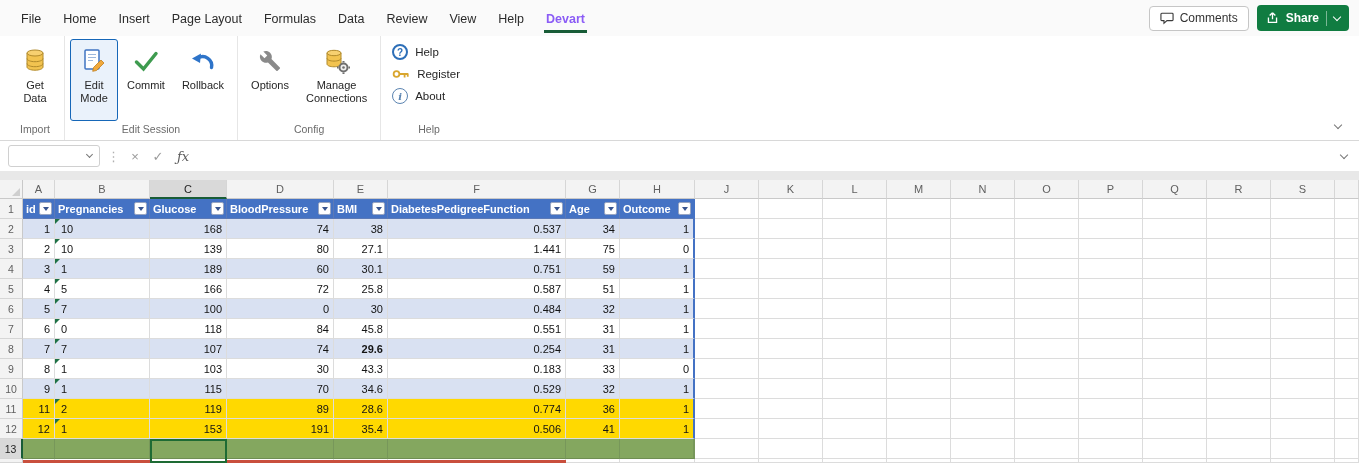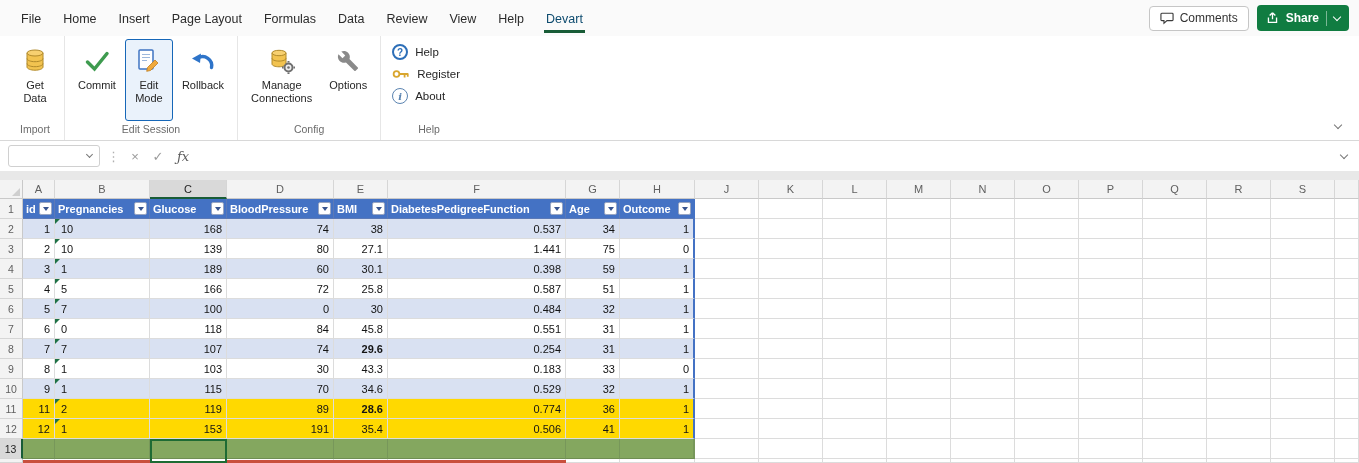--- a/index.html
+++ b/index.html
@@ -1,21 +1,21 @@
 <!DOCTYPE html>
 <html style="--accent: #185C37; --share: #107C41; --hblue: #4472C4; --band: #D9E1F2; --yellow: #FFD900; --insgreen: #84A75F; --delred: #C94F3D; --actblue: #1667B8;"><head>
 <meta charset="utf-8">
 <style>
   *{box-sizing:border-box;margin:0;padding:0;}
   html,body{width:1359px;height:463px;overflow:hidden;background:#fff;
     font-family:"Liberation Sans",sans-serif;color:#262626;}
   
   .tabbar{height:36px;display:flex;align-items:center;padding:0 10px;background:#FAFAFA;}
   .tab{padding:9px 11px 7px;font-size:12.5px;color:#2b2b2b;position:relative;white-space:nowrap;cursor:default;}
-  .tab.active{font-weight:400;color:#0c4a6e;}
+  .tab.active{font-weight:700;color:#8b5cf6;}
   .tab.active::after{content:"";position:absolute;left:9px;right:9px;bottom:0;height:3px;background:var(--accent,#185C37);}
   .comments-btn{margin-left:auto;display:flex;align-items:center;gap:6px;height:25px;padding:0 10px;
     border:1px solid #C6C6C6;border-radius:4px;background:#fff;font-size:12px;color:#333;}
   .share-btn{margin-left:8px;display:flex;align-items:center;gap:7px;height:26px;padding:0 9px;
     border-radius:4px;background:var(--share,#107C41);color:#fff;font-size:12px;font-weight:600;}
   .share-div{width:1px;height:15px;background:rgba(255,255,255,.45);}
   .chev{width:6px;height:6px;border-right:1.6px solid currentColor;border-bottom:1.6px solid currentColor;
     transform:rotate(45deg);display:inline-block;margin-top:-3px;}
   .chev.gray{color:#777;}
   .chev.sm{width:5px;height:5px;}
@@ -124,74 +124,74 @@
             </svg>
         </div>
         <div class="rlabel"><span>Get</span><br><span>Data</span></div>
       </div>
     </div>
     <div class="rgroup-label">Import</div>
   </div>
 
   <div class="rgroup">
     <div class="rbuttons">
-      <div class="rbtn">
-        <div class="ricon">
-          <svg width="26" height="24" viewBox="0 0 26 24">
-              <path d="M3.5 13l7 7L23 4.5" fill="none" stroke="#3E9B4F" stroke-width="3.5" stroke-linecap="round"></path>
-            </svg>
-        </div>
-        <div class="rlabel"><span>Commit</span></div>
-      </div>
       <div class="rbtn active">
         <div class="ricon">
           <svg width="25" height="26" viewBox="0 0 25 26">
               <rect x="3" y="2" width="14" height="19" rx="1" fill="#fff" stroke="#3F74C2" stroke-width="1.5"></rect>
               <path d="M6 6.5h8M6 9.5h8M6 12.5h5" stroke="#9DB8DC" stroke-width="1.2"></path>
               <path d="M11.5 19.5l7.5-7.5 3 3-7.5 7.5-3.8.8z" fill="#F0A93C" stroke="#C07F1F" stroke-width="0.8"></path>
             </svg>
         </div>
         <div class="rlabel"><span>Edit</span><br><span>Mode</span></div>
       </div>
       <div class="rbtn">
         <div class="ricon">
           <svg width="26" height="24" viewBox="0 0 26 24">
+              <path d="M3.5 13l7 7L23 4.5" fill="none" stroke="#3E9B4F" stroke-width="3.5" stroke-linecap="round"></path>
+            </svg>
+        </div>
+        <div class="rlabel"><span>Commit</span></div>
+      </div>
+      <div class="rbtn">
+        <div class="ricon">
+          <svg width="26" height="24" viewBox="0 0 26 24">
               <path d="M21.5 18.5a9 9 0 0 0-13.5-9.5" fill="none" stroke="#2E74C9" stroke-width="3.4" stroke-linecap="round"></path>
               <polygon points="2,9.5 11,4.5 10,14" fill="#2E74C9"></polygon>
             </svg>
         </div>
         <div class="rlabel"><span>Rollback</span></div>
       </div>
     </div>
     <div class="rgroup-label">Edit Session</div>
   </div>
 
   <div class="rgroup">
     <div class="rbuttons">
+      <div class="rbtn">
+        <div class="ricon">
+          <svg width="22" height="22" viewBox="0 0 24 24">
+              <path d="M22.7 19l-9.1-9.1c.9-2.3.4-5-1.5-6.9-2-2-5-2.4-7.4-1.3L9 6 6 9 1.6 4.7C.4 7.1.9 10.1 2.9 12.1c1.9 1.9 4.6 2.4 6.9 1.5l9.1 9.1c.4.4 1 .4 1.4 0l2.3-2.3c.5-.4.5-1.1.1-1.4z" fill="#8a8a8a"></path>
+            </svg>
+        </div>
+        <div class="rlabel"><span>Options</span></div>
+      </div>
       <div class="rbtn">
         <div class="ricon">
           <svg width="26" height="26" viewBox="0 0 26 26">
               <path d="M3 5v11c0 1.6 3.1 2.8 7 2.8 1 0 2-.1 2.8-.2" fill="none"></path>
               <path d="M3 5v11c0 1.6 3.1 2.8 7 2.8s7-1.2 7-2.8V5" fill="#F2C350" stroke="#B18A2B"></path>
               <ellipse cx="10" cy="5" rx="7" ry="2.7" fill="#F7D070" stroke="#B18A2B"></ellipse>
               <path d="M3 10.3c0 1.6 3.1 2.8 7 2.8s7-1.2 7-2.8" fill="none" stroke="#B18A2B"></path>
               <circle cx="19.5" cy="19.5" r="4" fill="#EFEFEF" stroke="#6F6F6F" stroke-width="2"></circle>
               <circle cx="19.5" cy="19.5" r="1.3" fill="#6F6F6F"></circle>
               <path d="M19.5 14.5v-1.5M19.5 26v-1.5M14.5 19.5h-1.5M26 19.5h-1.5" stroke="#6F6F6F" stroke-width="2"></path>
             </svg>
         </div>
         <div class="rlabel"><span>Manage</span><br><span>Connections</span></div>
-      </div>
-      <div class="rbtn">
-        <div class="ricon">
-          <svg width="22" height="22" viewBox="0 0 24 24">
-              <path d="M22.7 19l-9.1-9.1c.9-2.3.4-5-1.5-6.9-2-2-5-2.4-7.4-1.3L9 6 6 9 1.6 4.7C.4 7.1.9 10.1 2.9 12.1c1.9 1.9 4.6 2.4 6.9 1.5l9.1 9.1c.4.4 1 .4 1.4 0l2.3-2.3c.5-.4.5-1.1.1-1.4z" fill="#8a8a8a"></path>
-            </svg>
-        </div>
-        <div class="rlabel"><span>Options</span></div>
       </div>
     </div>
     <div class="rgroup-label">Config</div>
   </div>
 
   <div class="rgroup" style="border-right:none;">
     <div class="rbuttons help-col">
       <div class="hbtn">
         <span class="circle-icon help-circle">?</span>
         <span>Help</span>
@@ -344,21 +344,21 @@
       <div class="cell" style="width: 64px;"></div>
       <div class="cell" style="width: 24px;"></div>
     </div>
     <div class="grow">
       <div class="rowhdr">4</div>
       <div class="cell banded right" style="width: 32px;">3</div>
       <div class="cell banded left" style="width: 95px;">1<span class="tri"></span></div>
       <div class="cell banded right" style="width: 77px;">189</div>
       <div class="cell banded right" style="width: 107px;">60</div>
       <div class="cell banded right" style="width: 54px;">30.1</div>
-      <div class="cell banded right" style="width: 178px;">0.398</div>
+      <div class="cell banded right" style="width: 178px;">0.751</div>
       <div class="cell banded right" style="width: 54px;">59</div>
       <div class="cell banded right hcol" style="width: 75px;">1</div>
       <div class="cell" style="width: 64px;"></div>
       <div class="cell" style="width: 64px;"></div>
       <div class="cell" style="width: 64px;"></div>
       <div class="cell" style="width: 64px;"></div>
       <div class="cell" style="width: 64px;"></div>
       <div class="cell" style="width: 64px;"></div>
       <div class="cell" style="width: 64px;"></div>
       <div class="cell" style="width: 64px;"></div>
@@ -497,21 +497,21 @@
       <div class="cell" style="width: 64px;"></div>
       <div class="cell" style="width: 64px;"></div>
       <div class="cell" style="width: 24px;"></div>
     </div>
     <div class="grow">
       <div class="rowhdr">11</div>
       <div class="cell modified right" style="width: 32px;">11</div>
       <div class="cell modified left" style="width: 95px;">2<span class="tri"></span></div>
       <div class="cell modified right" style="width: 77px;">119</div>
       <div class="cell modified right" style="width: 107px;">89</div>
-      <div class="cell modified right" style="width: 54px; font-weight: bold;">28.6</div>
+      <div class="cell modified right" style="width: 54px;">28.6</div>
       <div class="cell modified right" style="width: 178px;">0.774</div>
       <div class="cell modified right" style="width: 54px;">36</div>
       <div class="cell modified right hcol" style="width: 75px;">1</div>
       <div class="cell" style="width: 64px;"></div>
       <div class="cell" style="width: 64px;"></div>
       <div class="cell" style="width: 64px;"></div>
       <div class="cell" style="width: 64px;"></div>
       <div class="cell" style="width: 64px;"></div>
       <div class="cell" style="width: 64px;"></div>
       <div class="cell" style="width: 64px;"></div>

